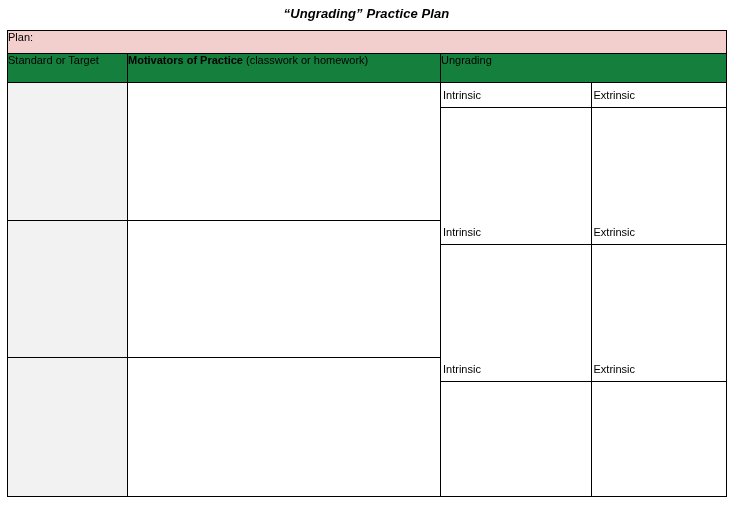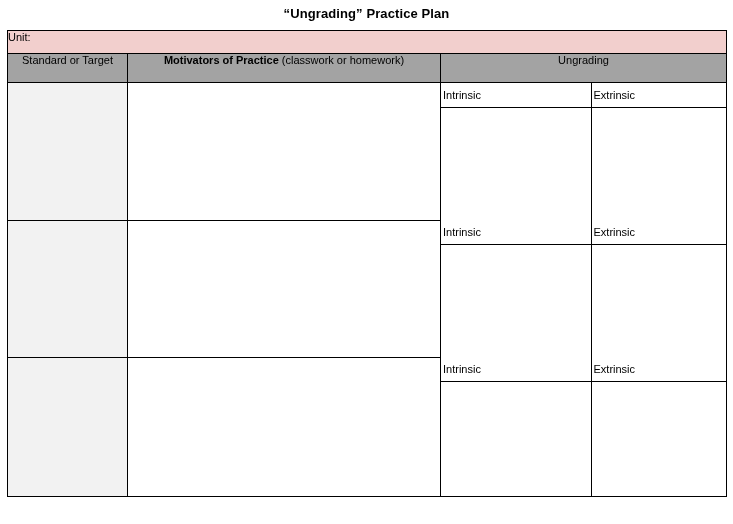--- a/index.html
+++ b/index.html
@@ -20,20 +20,21 @@
     height: 524px;
     box-sizing: border-box;
   }
   .doc-title {
     text-align: center;
     font-size: 13px;
     font-weight: bold;
     padding-top: 6px;
     padding-bottom: 9px;
     letter-spacing: 0.1px;
+    font-style: italic;
   }
   table.plan {
     border-collapse: collapse;
     table-layout: fixed;
     width: 719px;
     margin-left: 7px;
     border: 1px solid #000000;
   }
   table.plan td, table.plan th {
     border: 1px solid #000000;
@@ -44,23 +45,22 @@
   }
   .unit-row td {
     background: #f2cfcd;
     height: 22px;
     font-weight: bold;
     font-size: 11.5px;
     padding: 4px 6px 4px 7px;
     vertical-align: middle;
   }
   .header-row td {
-    background: #a3a3a3;
+    background: #15803d;
     height: 28px;
-    text-align: center;
     vertical-align: middle;
     font-weight: bold;
     font-size: 11.5px;
     padding: 4px 3px;
   }
   .header-row td.desc-cell {
     font-weight: bold;
   }
   .desc-sub {
     font-weight: normal;
@@ -115,21 +115,21 @@
   <table class="plan">
     <colgroup>
       <col class="col-standard">
       <col class="col-desc">
       <col class="col-intr">
       <col class="col-extr">
     </colgroup>
 
     <tbody>
         <tr class="unit-row">
-      <td colspan="4">Unit:</td>
+      <td colspan="4">Plan:</td>
     </tr>
 
     <tr class="header-row">
       <td>Standard or Target</td>
       <td class="desc-cell">
         <span>Motivators of Practice</span><span class="desc-sub"> (classwork or homework)</span>
       </td>
       <td colspan="2">Ungrading</td>
     </tr>
 

